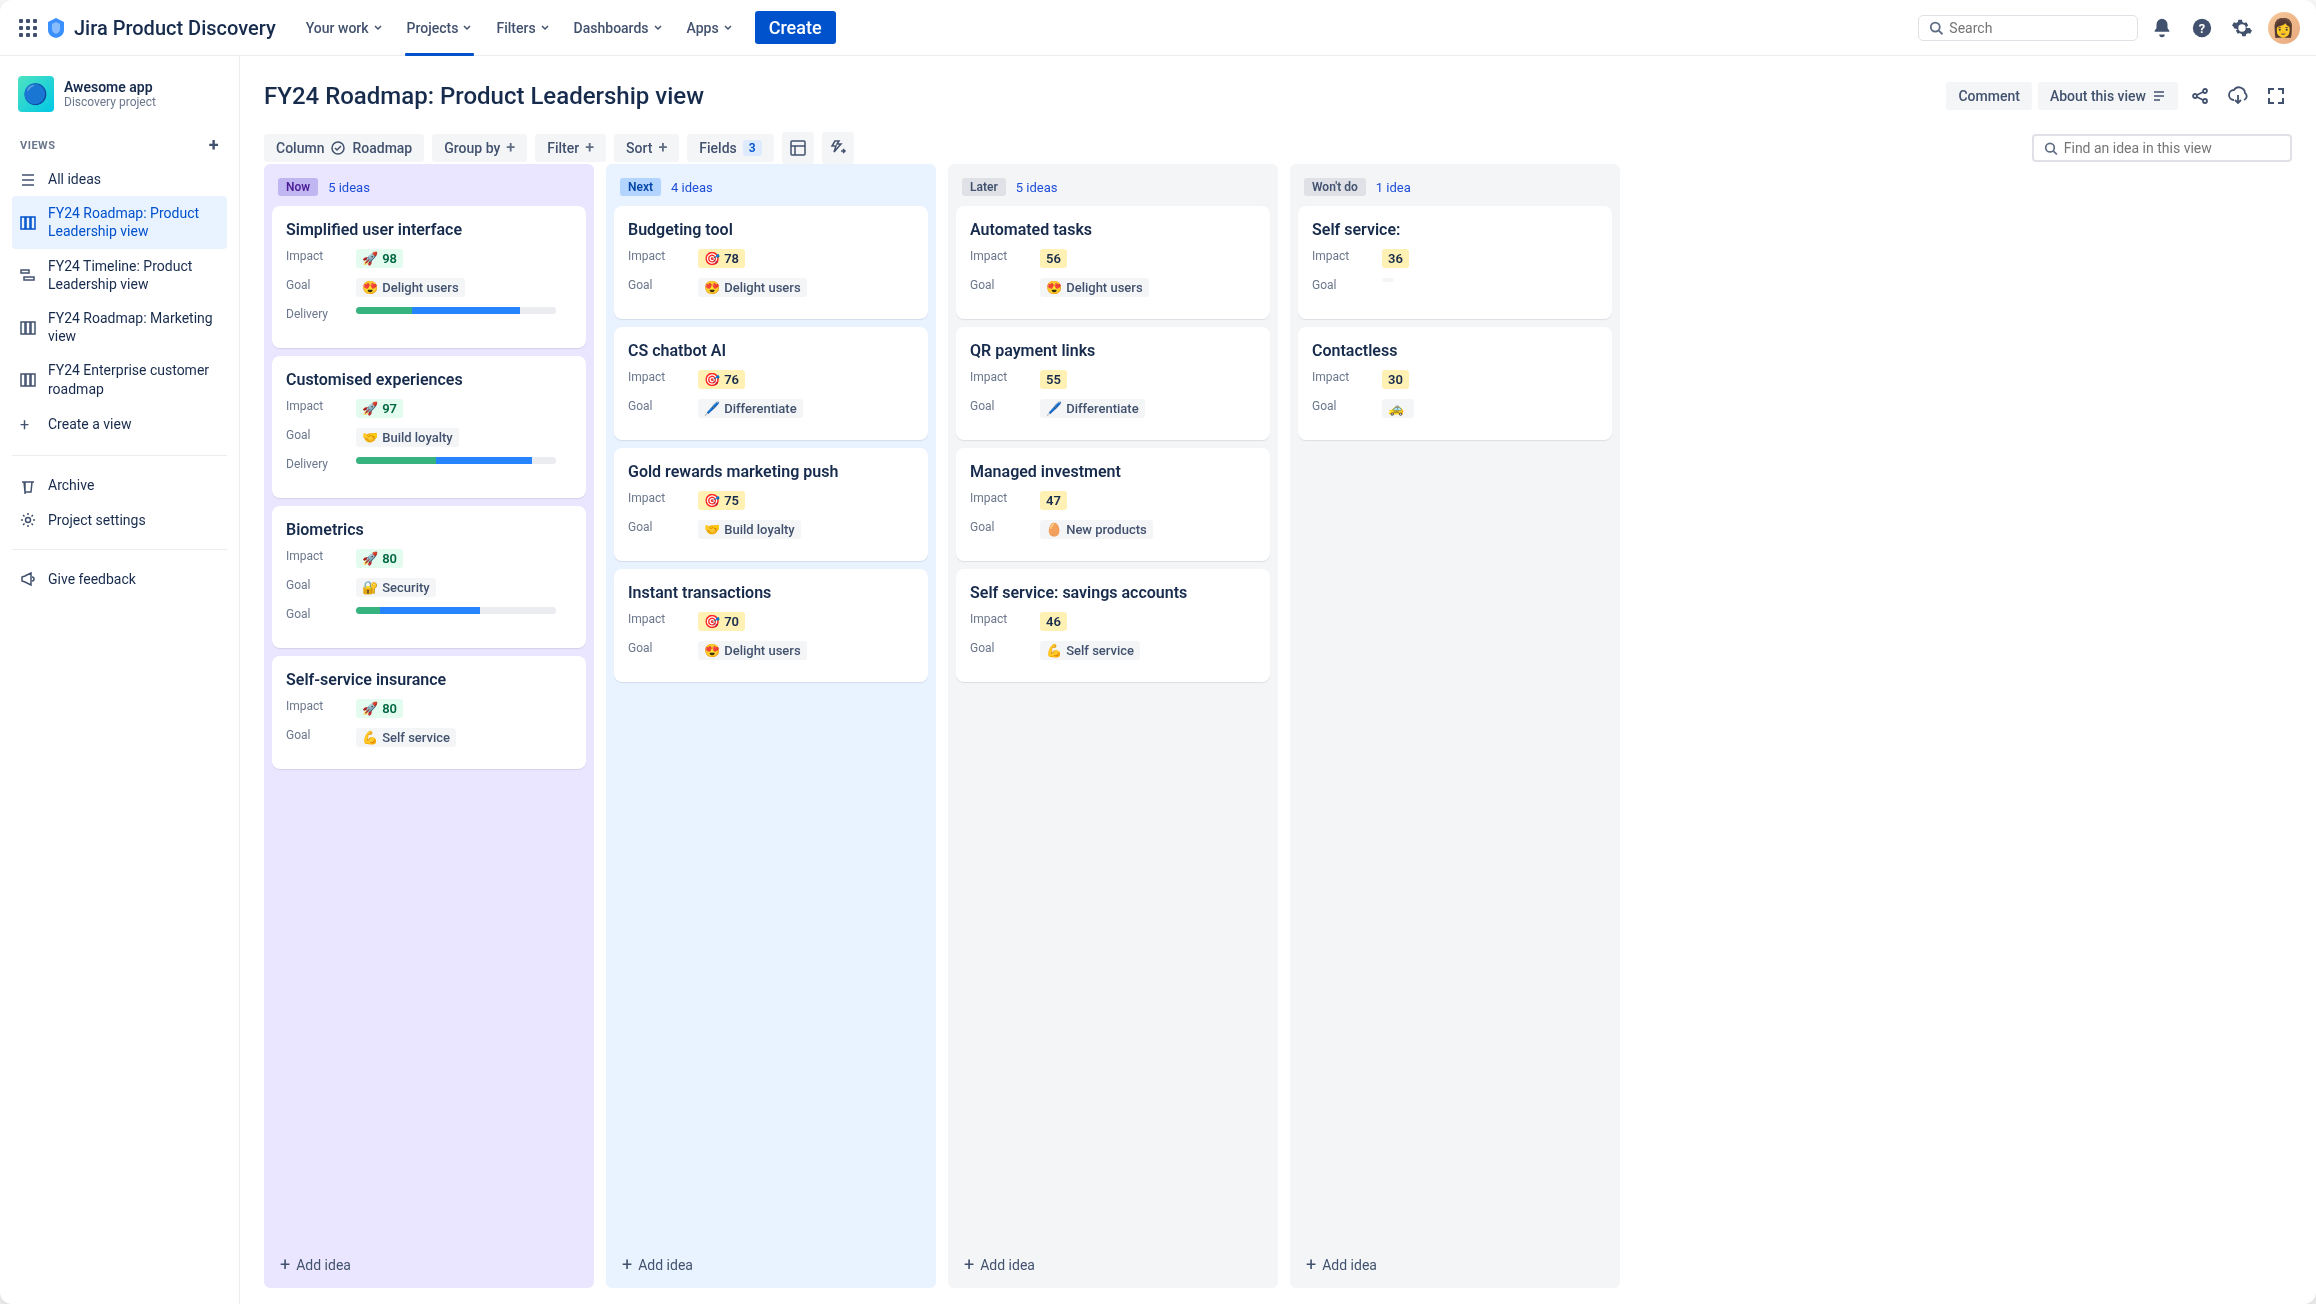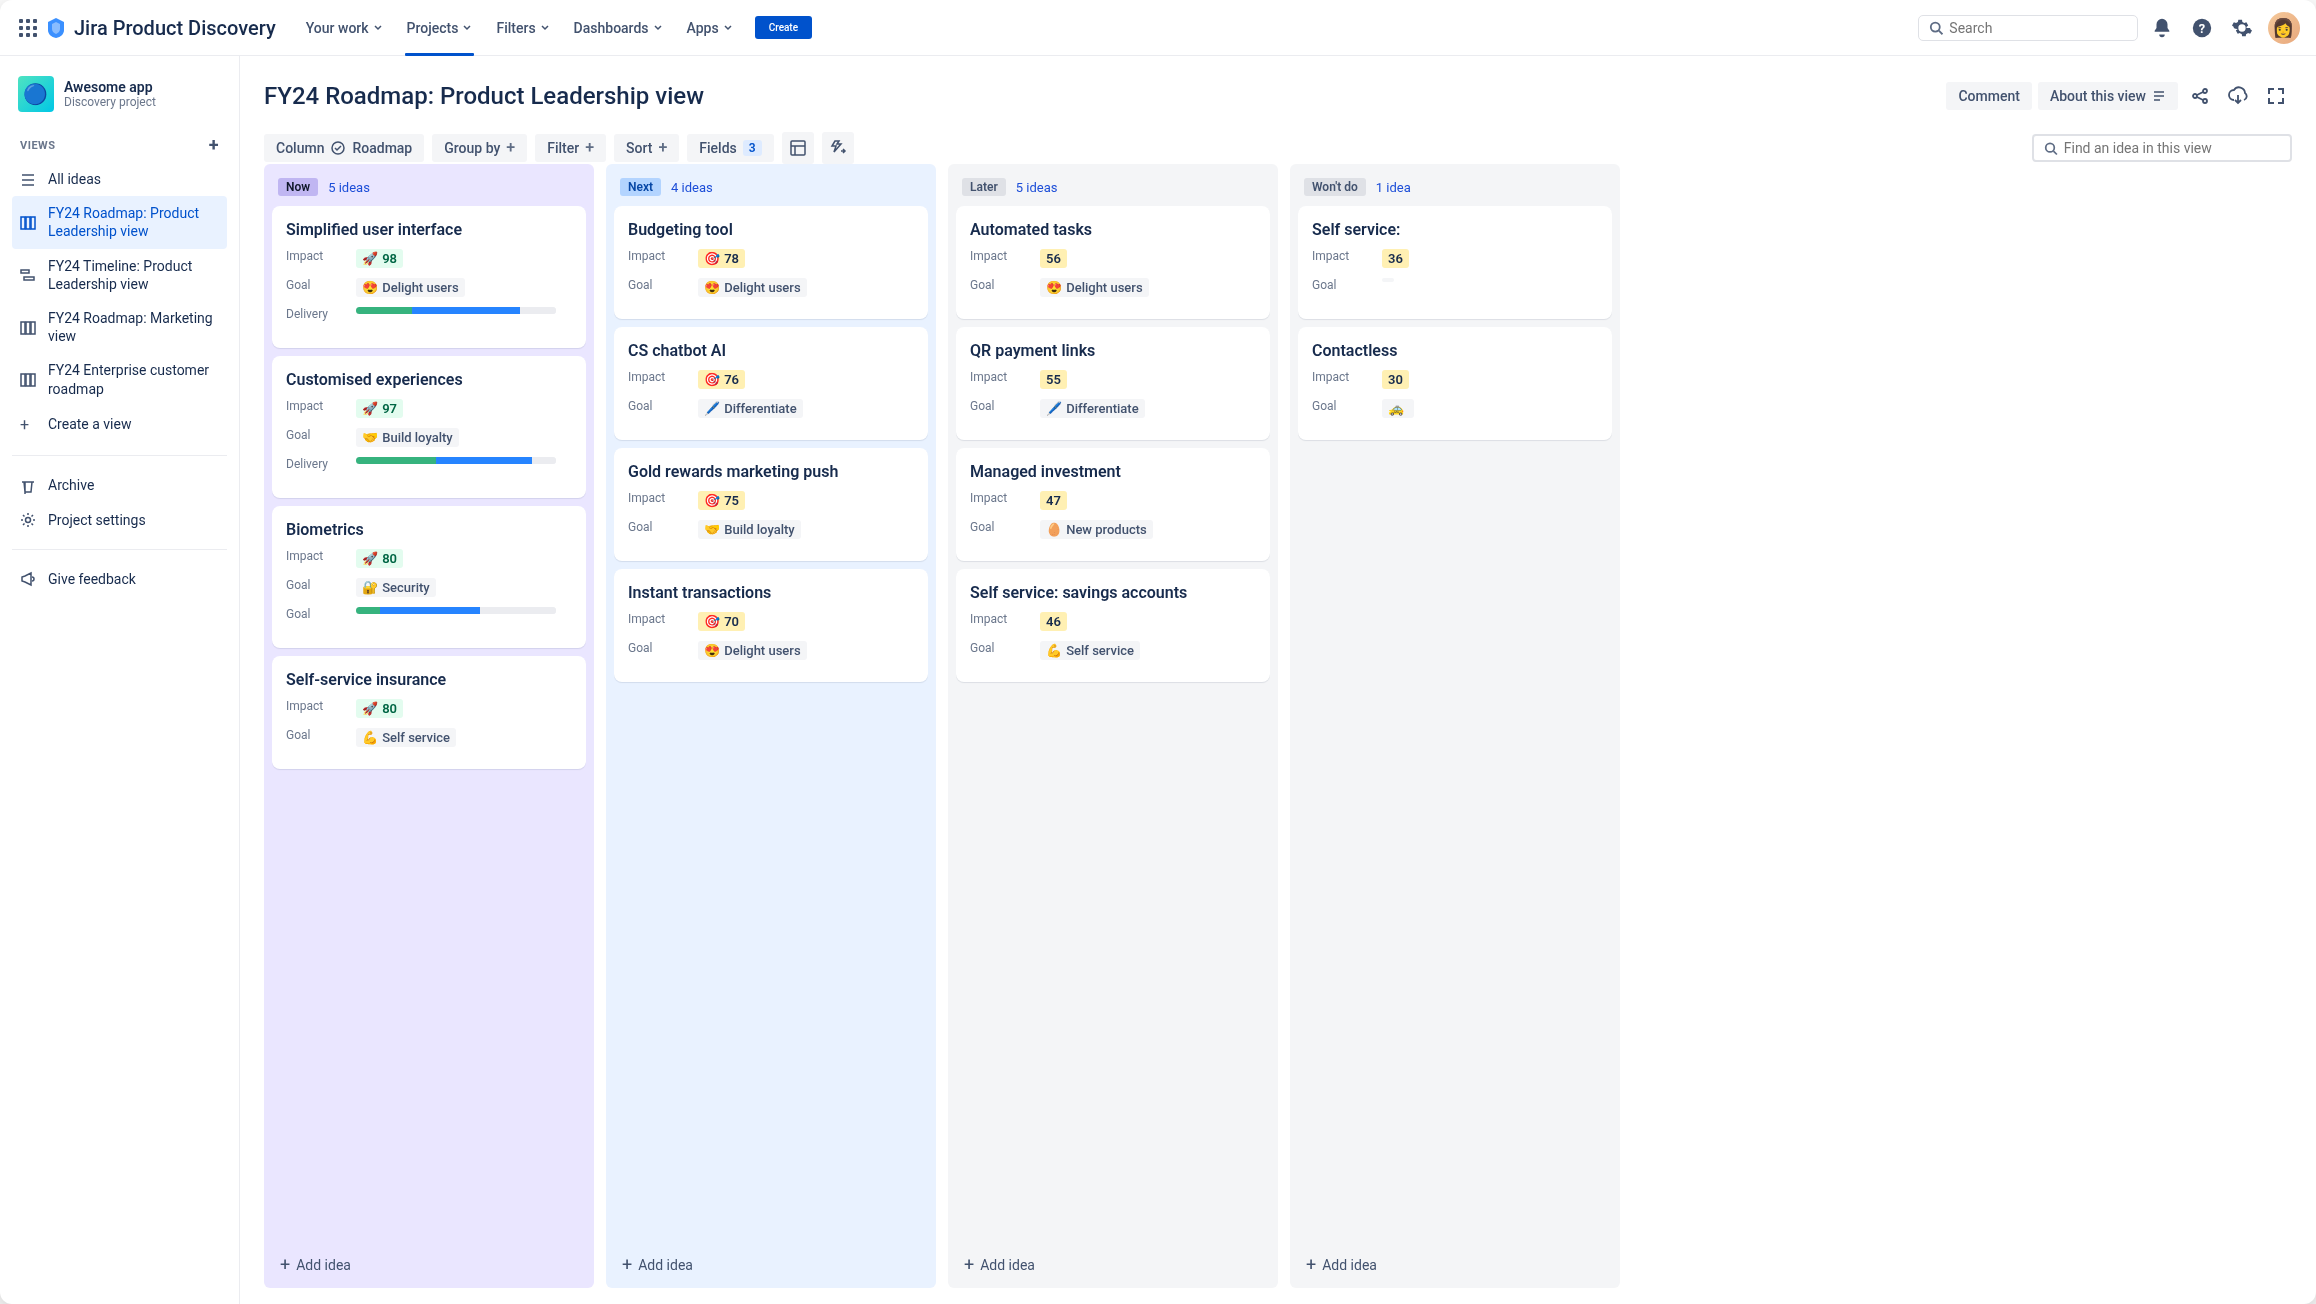--- a/index.html
+++ b/index.html
@@ -6,21 +6,21 @@
 body{background:#fff;color:#172B4D;font-size:14px}
 .app{display:flex;flex-direction:column;height:100vh;border-radius:12px;overflow:hidden;box-shadow:0 8px 30px rgba(0,0,0,.25)}
 .topbar{display:flex;align-items:center;height:56px;padding:0 16px;border-bottom:1px solid #EBECF0;gap:4px}
 .apps-grid{width:24px;height:24px;display:flex;align-items:center;justify-content:center;cursor:pointer;border-radius:3px}
 .logo{display:flex;align-items:center;gap:6px;font-size:20px;font-weight:500;color:#172B4D;margin-right:16px;cursor:pointer}
 .logo svg{color:#2684FF}
 .nav-item{padding:8px 10px;font-weight:500;color:#42526E;cursor:pointer;display:flex;align-items:center;gap:4px;border-radius:3px}
 .nav-item.active{position:relative}
 .nav-item.active::after{content:"";position:absolute;bottom:-12px;left:8px;right:8px;height:3px;background:#0052CC;border-radius:1px}
 .chev{width:10px;height:10px}
-.create-btn{background:#0052CC;color:#fff;border:none;padding:6px 14px;border-radius:3px;font-weight:500;font-size:10px;cursor:pointer;margin-left:8px}
+.create-btn{background:#0052CC;color:#fff;border:none;padding:6px 14px;border-radius:3px;font-weight:500;font-size:18px;cursor:pointer;margin-left:8px}
 .spacer{flex:1}
 .search-box{display:flex;align-items:center;border:1px solid #DFE1E6;border-radius:5px;padding:4px 10px;width:220px;gap:6px;color:#5E6C84}
 .search-box input{border:none;outline:none;font-size:14px;width:100%;color:#172B4D}
 .top-icon{width:32px;height:32px;display:flex;align-items:center;justify-content:center;cursor:pointer;border-radius:50%;color:#42526E;margin-left:4px}
 .avatar{width:32px;height:32px;border-radius:50%;background:linear-gradient(135deg,#f5c99b,#e8a87c);cursor:pointer;margin-left:6px;display:flex;align-items:center;justify-content:center;font-size:18px}
 .body{display:flex;flex:1;min-height:0}
 .sidebar{width:240px;border-right:1px solid #EBECF0;padding:20px 12px;display:flex;flex-direction:column;overflow-y:auto}
 .project-head{display:flex;gap:10px;align-items:center;margin-bottom:24px;padding:0 6px}
 .project-icon{width:36px;height:36px;border-radius:4px;background:linear-gradient(135deg,#4FE3C1,#00C7E6);display:flex;align-items:center;justify-content:center;font-size:20px}
 .project-title{font-weight:600;font-size:14px;color:#172B4D}
@@ -44,21 +44,21 @@
 .find-box{display:flex;align-items:center;border:2px solid #DFE1E6;border-radius:4px;padding:4px 10px;width:260px;gap:6px;color:#5E6C84}
 .find-box input{border:none;outline:none;font-size:14px;width:100%}
 .board{display:flex;gap:12px;overflow-x:auto;flex:1;padding-bottom:16px}
 .column{flex:0 0 330px;border-radius:6px;padding:8px;display:flex;flex-direction:column;min-height:0}
 .column.now{background:#EAE6FF}
 .column.next{background:#E9F2FF}
 .column.later{background:#F4F5F7}
 .column.wont{background:#F4F5F7}
 .col-head{display:flex;align-items:center;gap:10px;padding:6px 6px 10px 6px}
 .col-tag{padding:2px 8px;border-radius:3px;font-size:12px;font-weight:600}
-.col-tag.now{background:#C0B6F2;color:#0f172a}
+.col-tag.now{background:#C0B6F2;color:#4c1d95}
 .col-tag.next{background:#B3D4FF;color:#0747A6}
 .col-tag.later{background:#DFE1E6;color:#42526E}
 .col-tag.wont{background:#DFE1E6;color:#42526E}
 .col-count{font-size:13px;color:#1d4ed8}
 .cards{flex:1;overflow-y:auto;display:flex;flex-direction:column;gap:8px}
 .card{background:#fff;border-radius:8px;padding:14px 14px 12px 14px;box-shadow:0 1px 1px rgba(9,30,66,.1)}
 .card-title{font-size:16px;font-weight:600;color:#172B4D;margin-bottom:10px}
 .field-row{display:flex;align-items:flex-start;margin-bottom:7px;min-height:22px}
 .field-label{width:70px;font-size:12px;color:#6B778C;flex-shrink:0}
 .impact-badge{display:inline-flex;align-items:center;gap:4px;padding:2px 6px;border-radius:3px;font-size:13px;font-weight:600}

